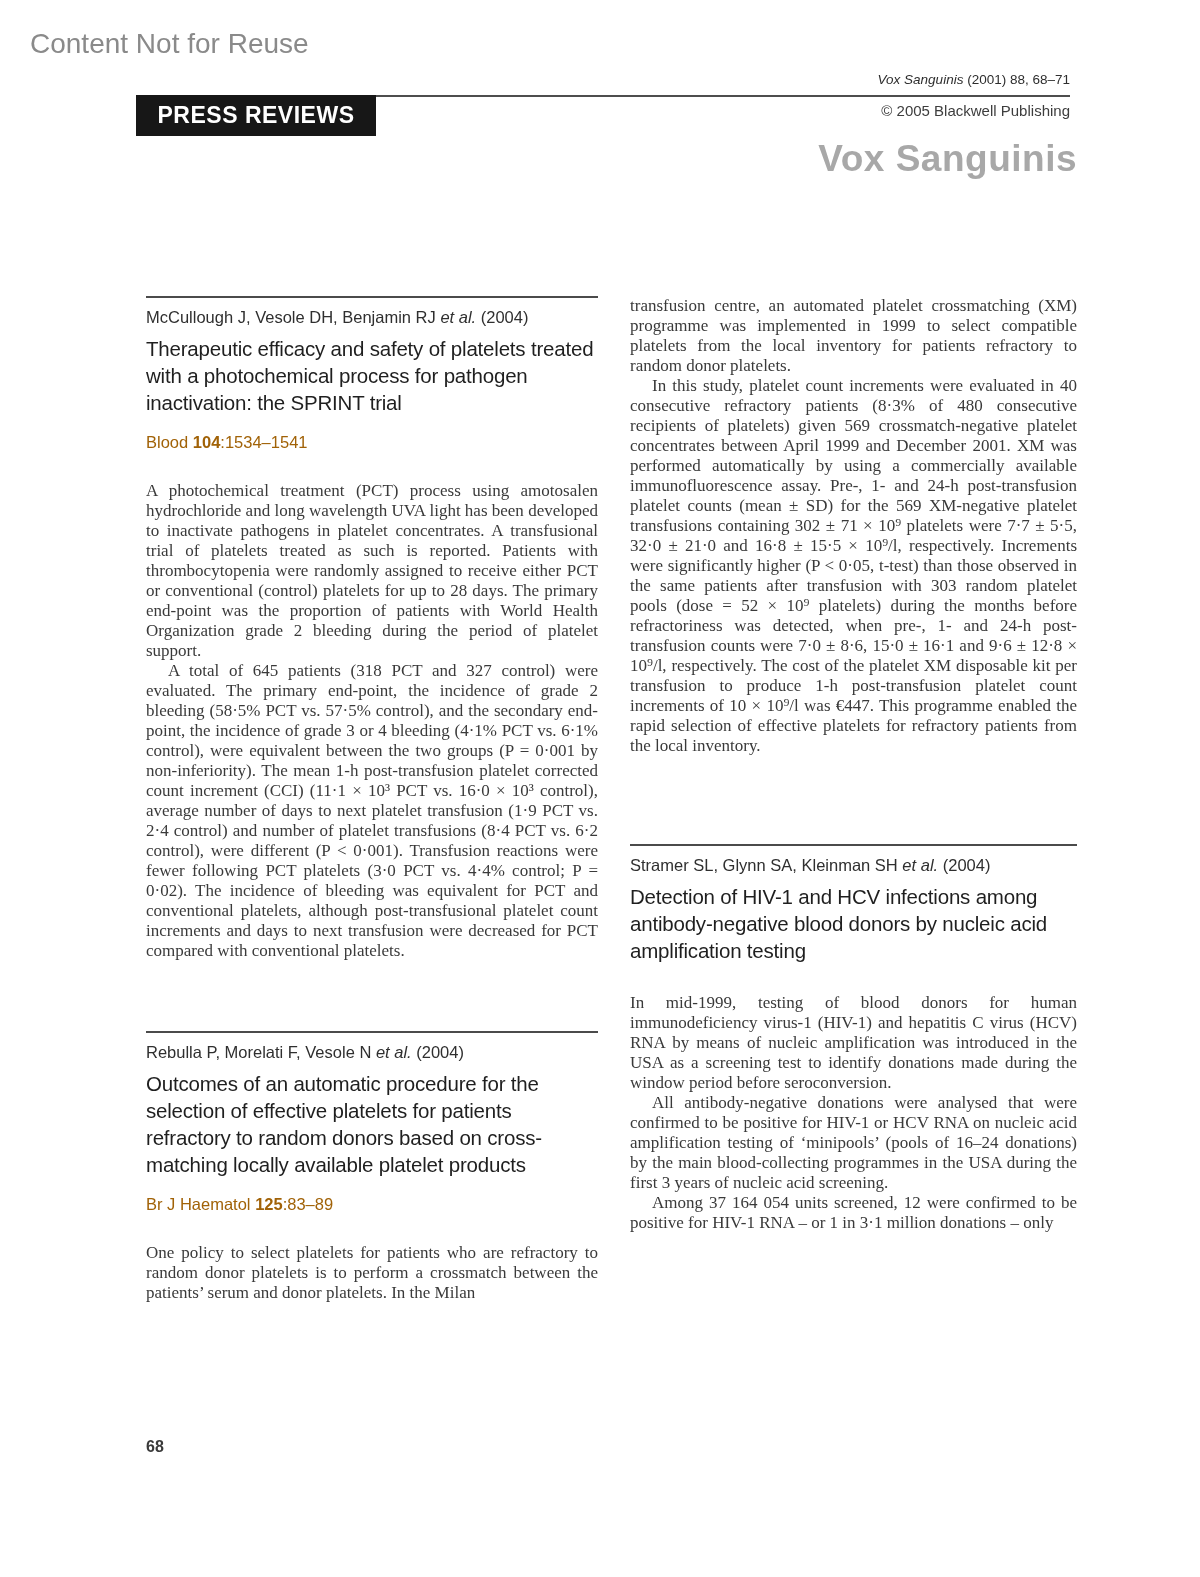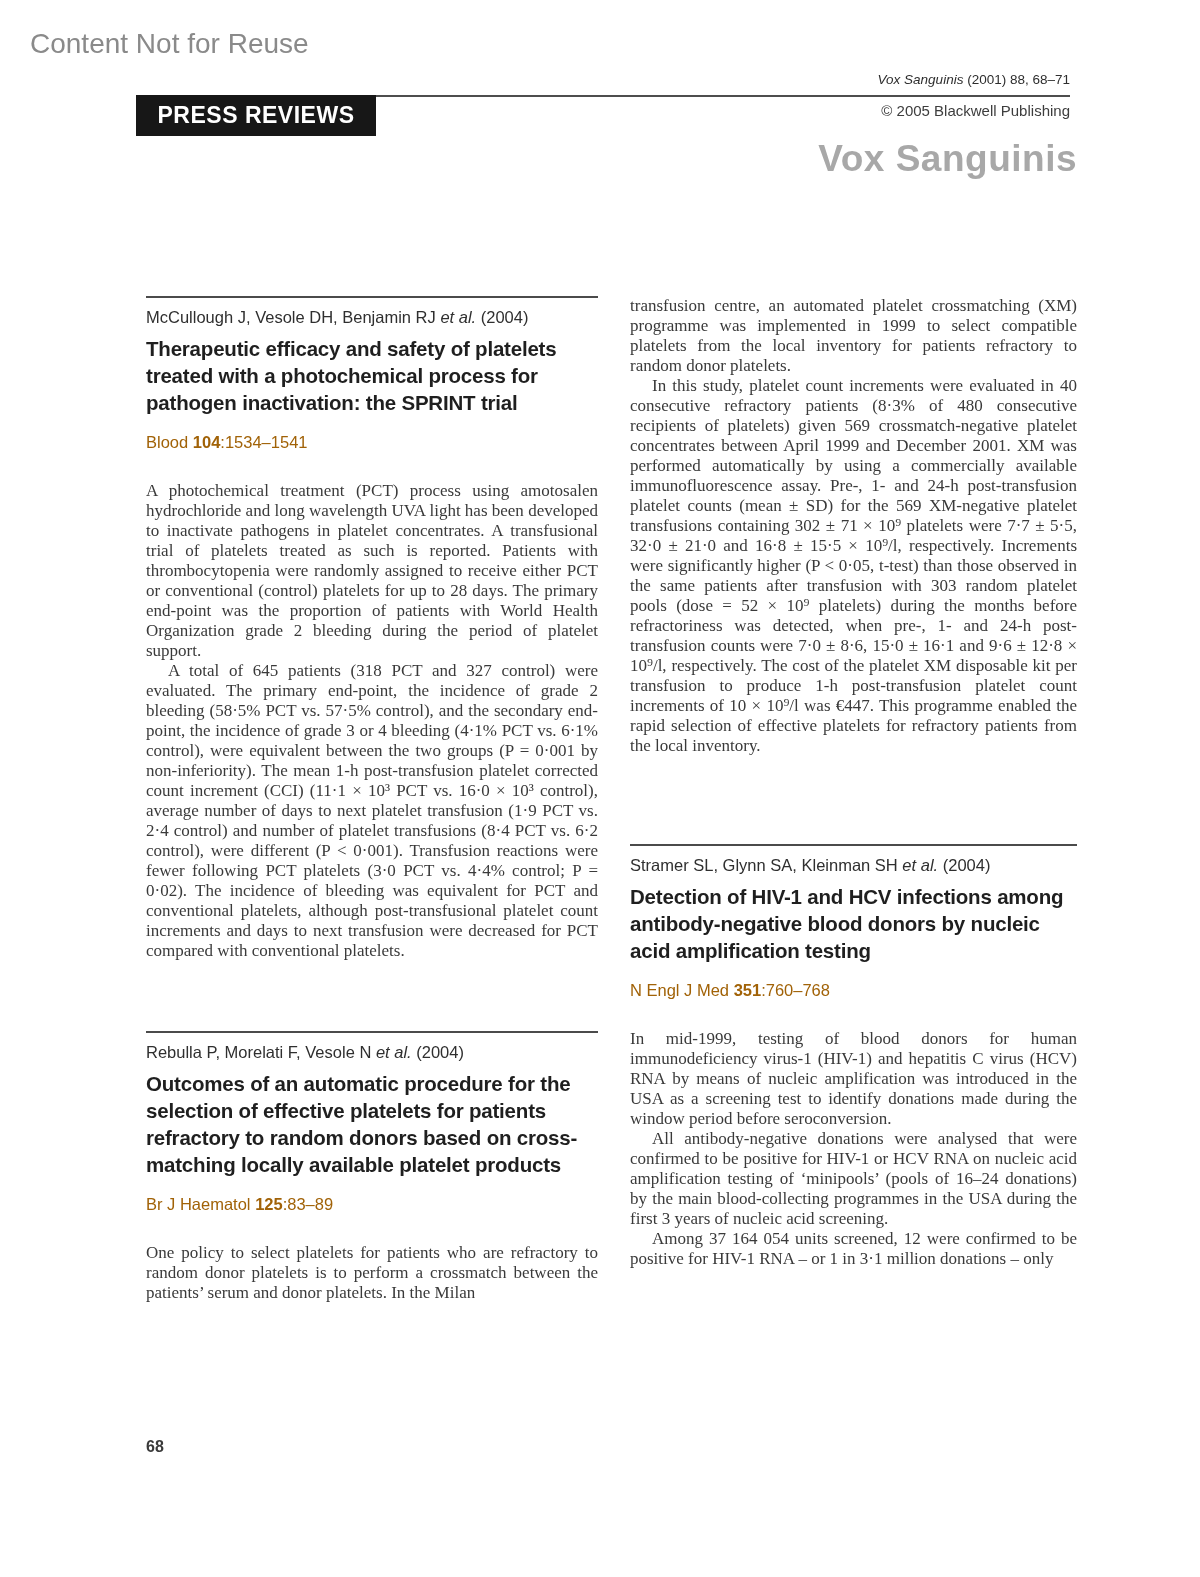--- a/index.html
+++ b/index.html
@@ -90,21 +90,21 @@
   .citation {
     margin-top: 9px;
     font-size: 16.5px;
     color: #2f2f2f;
     line-height: 21px;
   }
   .citation .etal { font-style: italic; }
   .art-title {
     margin-top: 7px;
     font-size: 20.5px;
-    font-weight: bold;
+    font-weight: normal;
     line-height: 27px;
     color: #1f1f1f;
     letter-spacing: -0.2px;
   }
   .art-ref {
     margin-top: 17px;
     font-size: 16.5px;
     color: #a16207;
   }
   .art-ref .vol { font-weight: bold; }
@@ -190,23 +190,20 @@
       <p>transfusion centre, an automated platelet crossmatching (XM) programme was implemented in 1999 to select compatible platelets from the local inventory for patients refractory to random donor platelets.</p>
       <p class="indent">In this study, platelet count increments were evaluated in 40 consecutive refractory patients (8·3% of 480 consecutive recipients of platelets) given 569 crossmatch-negative platelet concentrates between April 1999 and December 2001. XM was performed automatically by using a commercially available immunofluorescence assay. Pre-, 1- and 24-h post-transfusion platelet counts (mean ± SD) for the 569 XM-negative platelet transfusions containing 302 ± 71 × 10⁹ platelets were 7·7 ± 5·5, 32·0 ± 21·0 and 16·8 ± 15·5 × 10⁹/l, respectively. Increments were significantly higher (P &lt; 0·05, t-test) than those observed in the same patients after transfusion with 303 random platelet pools (dose = 52 × 10⁹ platelets) during the months before refractoriness was detected, when pre-, 1- and 24-h post-transfusion counts were 7·0 ± 8·6, 15·0 ± 16·1 and 9·6 ± 12·8 × 10⁹/l, respectively. The cost of the platelet XM disposable kit per transfusion to produce 1-h post-transfusion platelet count increments of 10 × 10⁹/l was €447. This programme enabled the rapid selection of effective platelets for refractory patients from the local inventory.</p>
     </div>
 
     <div class="article article-3">
       <hr class="art-rule">
       <div class="citation">
         <span>Stramer SL, Glynn SA, Kleinman SH </span><span class="etal">et al.</span><span> (2004)</span>
       </div>
       <div class="art-title">Detection of HIV-1 and HCV infections among antibody-negative blood donors by nucleic acid amplification testing</div>
-      <div class="art-ref">
-        <span>N Engl J Med </span><span class="vol">351</span><span>:760–768</span>
-      </div>
       <div class="bodytext">
         <p>In mid-1999, testing of blood donors for human immunodeficiency virus-1 (HIV-1) and hepatitis C virus (HCV) RNA by means of nucleic amplification was introduced in the USA as a screening test to identify donations made during the window period before seroconversion.</p>
         <p class="indent">All antibody-negative donations were analysed that were confirmed to be positive for HIV-1 or HCV RNA on nucleic acid amplification testing of ‘minipools’ (pools of 16–24 donations) by the main blood-collecting programmes in the USA during the first 3 years of nucleic acid screening.</p>
         <p class="indent">Among 37 164 054 units screened, 12 were confirmed to be positive for HIV-1 RNA – or 1 in 3·1 million donations – only</p>
       </div>
     </div>
 
   </div>
 
   <div class="page-number">68</div>

